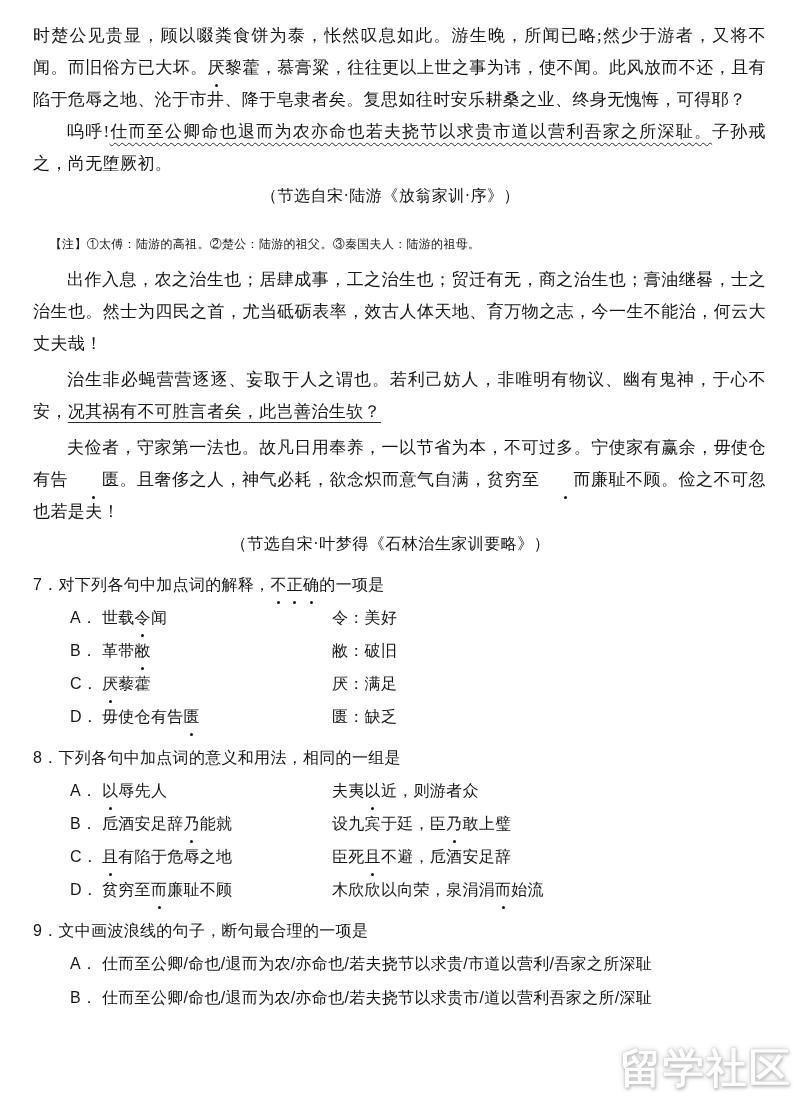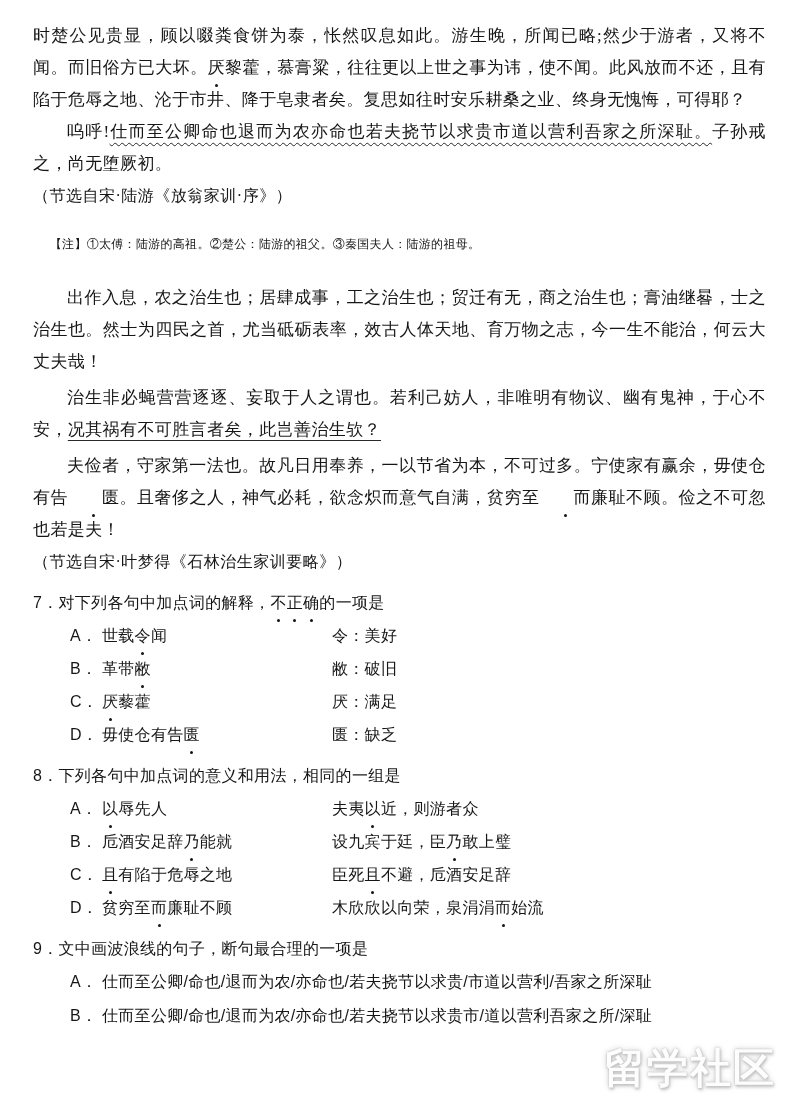--- a/index.html
+++ b/index.html
@@ -9,23 +9,23 @@
     background: #ffffff;
     color: #161616;
     font-family: "Liberation Serif", serif;
     position: relative;
     overflow: hidden;
   }
   .page { padding: 20px 30px 0 33px; }
   p { margin: 0; }
   .kai { font-size: 17px; line-height: 32px; letter-spacing: 0.4px; text-align: justify; }
   .indent { text-indent: 2em; }
-  .attr { text-align: left; font-size: 16px; line-height: 32px; padding-right: 18px; letter-spacing: 0.5px; }
+  .attr { text-align: center; font-size: 16px; line-height: 32px; padding-right: 18px; letter-spacing: 0.5px; }
   .note { font-size: 12px; line-height: 32px; margin-top: 16px; text-indent: 1.4em; letter-spacing: 0.3px; }
-  .block2 { margin-top: 22px; }
+  .block2 { margin-top: 4px; }
   .pgap { margin-top: 4px; }
   .q { font-family: "Liberation Sans", sans-serif; font-size: 16px; line-height: 32px; letter-spacing: 0.3px; }
   .q-stem { margin-top: 8px; }
   .q7 .q-stem, .q8 .q-stem, .q9 .q-stem { margin-top: 9px; }
   .opts { padding-left: 37px; }
   .opt-row { display: flex; line-height: 33px; }
   .opt-letter { flex: 0 0 32px; }
   .opt-left { flex: 0 0 230px; }
   .opt-right { flex: 1 1 auto; }
   .q9 .opt-row { line-height: 34px; }
@@ -43,21 +43,21 @@
     text-decoration-thickness: 1px; text-underline-offset: 5px;
     text-decoration-color: #2a2a2a;
   }
   .u-line {
     text-decoration: underline; text-decoration-style: solid;
     text-decoration-thickness: 1px; text-underline-offset: 5px;
     text-decoration-color: #2a2a2a;
   }
   
   .watermark {
-    position: absolute; right: 20px; bottom: 4px;
+    position: absolute; right: 4px; bottom: 4px;
     text-align: center; pointer-events: none;
     font-family: "Liberation Sans", sans-serif;
   }
   .wm-title {
     font-size: 41px; font-weight: bold; letter-spacing: 2px;
     color: #fdfdfd;
     text-shadow: 0 0 2px #b5b5b5, 0 0 6px #cfcfcf, 1px 2px 3px #c0c0c0;
   }
   .wm-sub {
     font-size: 19px; font-weight: bold; margin-top: -9px;

